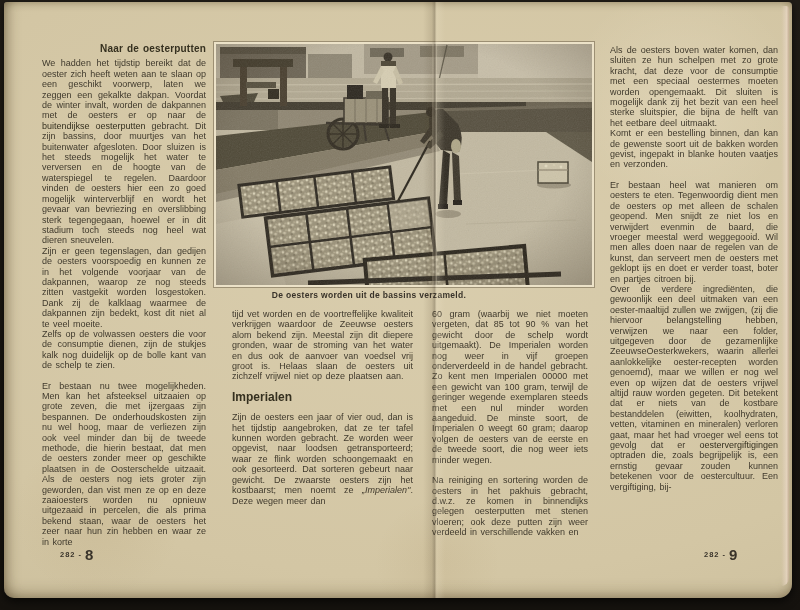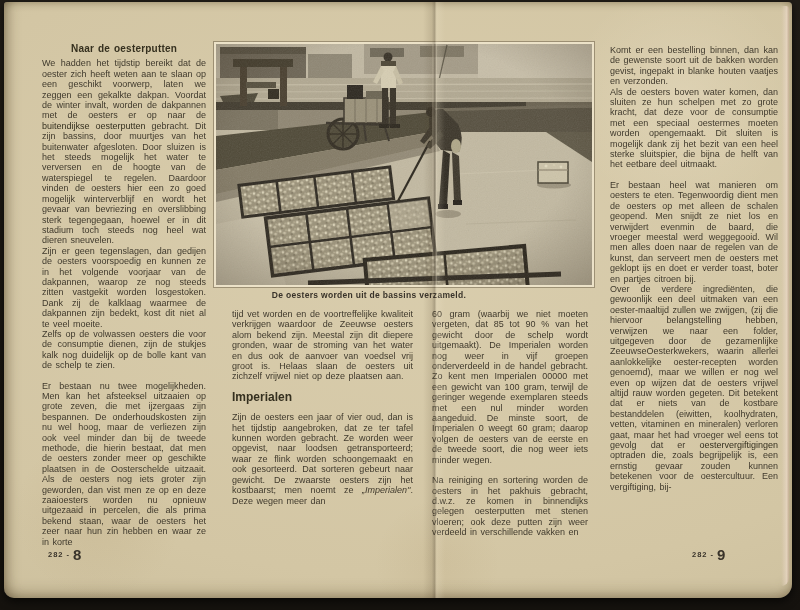--- a/index.html
+++ b/index.html
@@ -32,40 +32,40 @@
   .crease{
     position:absolute;left:419px;top:0;width:22px;height:596px;pointer-events:none;
     background:linear-gradient(90deg, rgba(80,65,40,0) 0%, rgba(80,65,40,.14) 40%, rgba(55,44,28,.28) 52%, rgba(240,230,205,.22) 62%, rgba(80,65,40,0) 100%);
   }
   .col{
     position:absolute;color:#403a2d;font-size:9px;line-height:10.4px;
     text-align:justify;word-spacing:1px;
   }
   .col p{margin:0;}
   .gap{height:10px;}
-  .heading{font-weight:bold;font-size:10px;color:#35301f;letter-spacing:.2px;margin:0 0 4px 0;text-align:center;}
+  .heading{font-weight:bold;font-size:10px;color:#35301f;letter-spacing:.2px;margin:0 0 4px 0;text-align:right;}
   .subheading{font-weight:bold;font-size:12px;color:#35301f;margin:0;text-align:left;}
   .bold{font-weight:normal;color:#35301f;}
   .ital{font-style:italic;margin-top:44px;}
   .col-left{left:38px;top:42px;width:164px;}
   .col-midleft{left:228px;top:307px;width:181px;}
   .col-midright{left:428px;top:307px;width:156px;}
   .col-right{left:606px;top:43px;width:168px;}
   .photo{
     position:absolute;left:210px;top:40px;width:380px;height:245px;box-sizing:border-box;
     border:2px solid #ece2c8;background:#b6ad96;
     box-shadow:0 0 0 1px rgba(70,58,38,.4), inset 0 0 0 1px rgba(70,58,38,.25);
   }
   .photo svg{display:block;width:100%;height:100%;}
   .caption{
     position:absolute;left:175px;top:288px;width:380px;text-align:center;
     font-size:8.5px;font-weight:bold;color:#39332a;letter-spacing:.3px;
   }
   .pagenum{position:absolute;color:#39332a;white-space:nowrap;}
-  .pagenum .pn-small{font-size:7.5px;font-weight:bold;letter-spacing:1px;vertical-align:3px;}
+  .pagenum .pn-small{font-size:7.5px;font-weight:bold;letter-spacing:1px;vertical-align:3px;margin-left:12px;}
   .pagenum .pn-big{font-size:15px;font-weight:bold;margin-left:3px;}
   .pagenum-left{left:44px;top:544px;}
   .pagenum-right{left:688px;top:544px;width:92px;text-align:left;}
 </style>
 </head>
 <body>
 
 <div class="scan">
   <div class="paper">
 
@@ -236,22 +236,22 @@
       <p><span>Zijn de oesters een jaar of vier oud, dan is het tijdstip aangebroken, dat ze ter tafel kunnen worden gebracht. Ze worden weer opgevist, naar loodsen getransporteerd; waar ze flink worden schoongemaakt en ook gesorteerd. Dat sorteren gebeurt naar gewicht. De zwaarste oesters zijn het kostbaarst; men noemt ze </span><span class="ital">„Imperialen''</span><span>. Deze wegen meer dan</span></p>
     </div>
 
     <div class="col col-midright">
       <p>60 gram (waarbij we niet moeten vergeten, dat 85 tot 90 % van het gewicht door de schelp wordt uitgemaakt). De Imperialen worden nog weer in vijf groepen onderverdeeld in de handel gebracht. Zo kent men Imperialen 00000 met een gewicht van 100 gram, terwijl de geringer wegende exemplaren steeds met een nul minder worden aangeduid. De minste soort, de Imperialen 0 weegt 60 gram; daarop volgen de oesters van de eerste en de tweede soort, die nog weer iets minder wegen.</p>
       <div class="gap"></div>
       <p>Na reiniging en sortering worden de oesters in het pakhuis gebracht, d.w.z. ze komen in binnendijks gelegen oesterputten met stenen vloeren; ook deze putten zijn weer verdeeld in verschillende vakken en</p>
     </div>
 
     <div class="col col-right">
+      <p>Als de oesters boven water komen, dan sluiten ze hun schelpen met zo grote kracht, dat deze voor de consumptie met een speciaal oestermes moeten worden opengemaakt. Dit sluiten is mogelijk dank zij het bezit van een heel sterke sluitspier, die bijna de helft van het eetbare deel uitmaakt.</p>
       <p>Komt er een bestelling binnen, dan kan de gewenste soort uit de bakken worden gevist, ingepakt in blanke houten vaatjes en verzonden.</p>
-      <p>Als de oesters boven water komen, dan sluiten ze hun schelpen met zo grote kracht, dat deze voor de consumptie met een speciaal oestermes moeten worden opengemaakt. Dit sluiten is mogelijk dank zij het bezit van een heel sterke sluitspier, die bijna de helft van het eetbare deel uitmaakt.</p>
       <div class="gap"></div>
       <p>Er bestaan heel wat manieren om oesters te eten. Tegenwoordig dient men de oesters op met alleen de schalen geopend. Men snijdt ze niet los en verwijdert evenmin de baard, die vroeger meestal werd weggegooid. Wil men alles doen naar de regelen van de kunst, dan serveert men de oesters met geklopt ijs en doet er verder toast, boter en partjes citroen bij.</p>
       <p><span>Over de verdere ingrediënten, die gewoonlijk een deel uitmaken van een oester-maaltijd zullen we zwijgen, (zij die hiervoor belangstelling hebben, verwijzen we naar een folder, uitgegeven door de gezamenlijke ZeeuwseOesterkwekers, waarin allerlei aanlokkelijke oester-recepten worden genoemd), maar we willen er nog wel even op wijzen dat de oesters vrijwel altijd rauw worden gegeten. Dit betekent dat er niets van de kostbare bestanddelen (eiwitten, koolhydraten, vetten, vitaminen en mineralen) verloren gaat, maar het had vroeger wel eens tot gevolg dat er </span><span class="bold">oestervergiftigingen</span><span> optraden die, zoals begrijpelijk is, een ernstig gevaar zouden kunnen betekenen voor de oestercultuur. Een vergiftiging, bij-</span></p>
     </div>
 
     <div class="pagenum pagenum-left">
       <span class="pn-small">282 -</span><span class="pn-big">8</span>
     </div>
     <div class="pagenum pagenum-right">
       <span class="pn-small">282 -</span><span class="pn-big">9</span>

